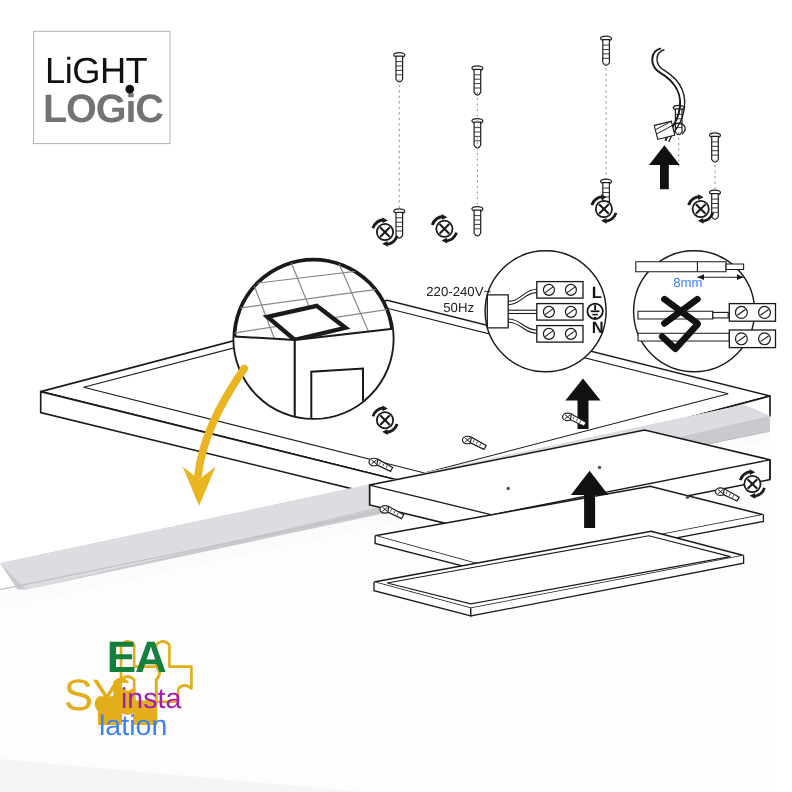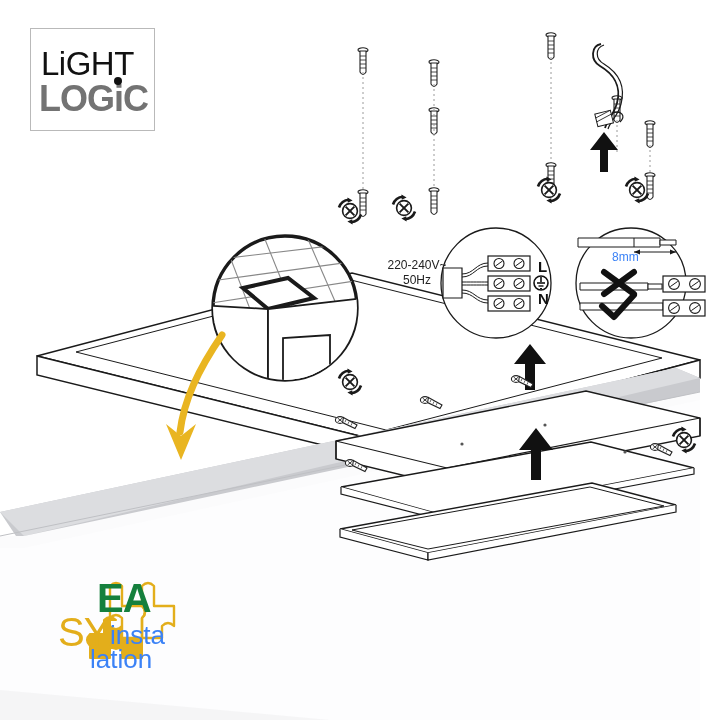--- a/index.html
+++ b/index.html
@@ -29,21 +29,21 @@
   .lab-N{left:538px;top:290px;}
   .dim-8mm{position:absolute;left:612px;top:250px;font-size:12px;color:#3b82f6;}
 
   
   .easy{position:absolute;left:58px;top:572px;width:190px;height:110px;}
   .easy-ea{position:absolute;left:0px;top:6px;font-size:40px;line-height:40px;
            font-weight:bold;color:#15803d;letter-spacing:-1px;margin-left:39px;}
   .easy-sy{position:absolute;left:0px;top:40px;font-size:40px;line-height:40px;
            font-weight:normal;color:#e3ae1b;letter-spacing:-1px;}
   .easy-insta{position:absolute;left:52px;top:50px;font-size:26px;line-height:26px;
-              color:#3b82f6;}
+              color:#a21caf;}
   .easy-lation{position:absolute;left:32px;top:74px;font-size:26px;line-height:26px;
                color:#3b82f6;}
 </style>
 </head>
 <body>
 
 <div id="stage">
 
   <div class="logo-box">
     <span class="logo-light">LiGHT</span>

